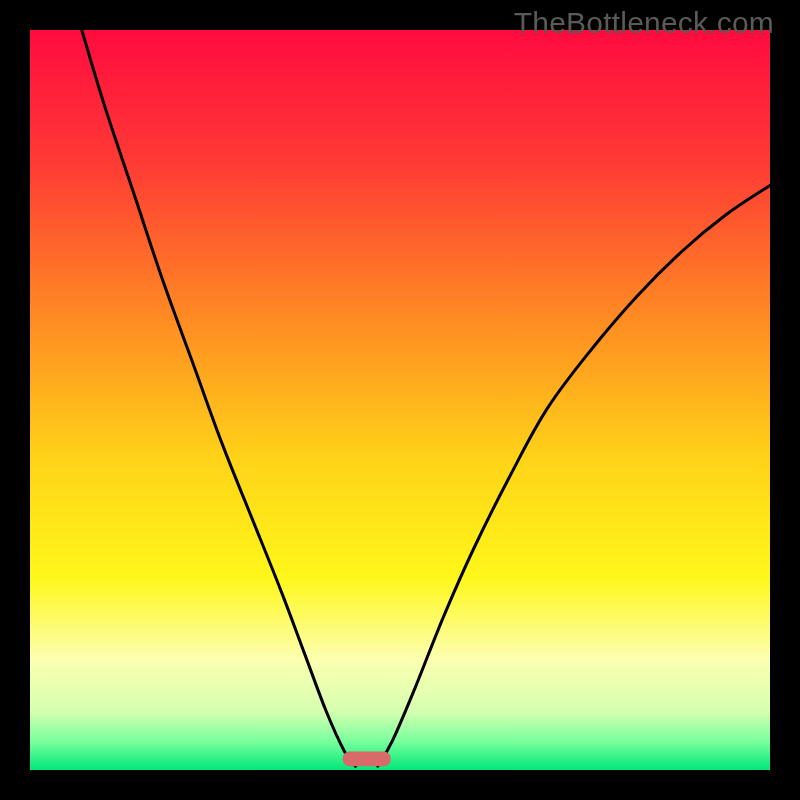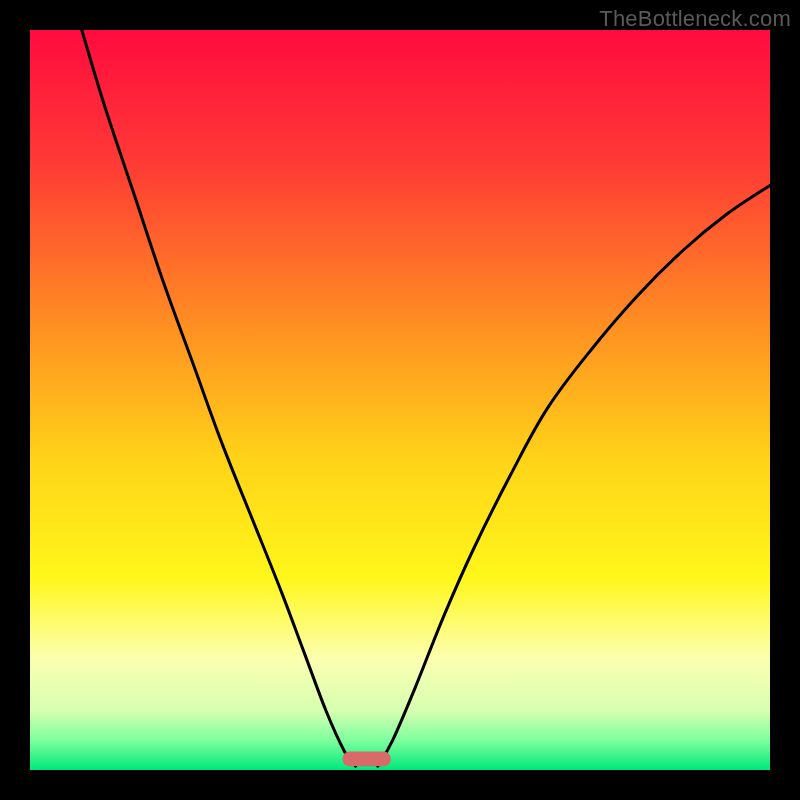--- a/index.html
+++ b/index.html
@@ -12,23 +12,23 @@
     font-family: Arial, Helvetica, sans-serif;
   }
   .container {
     position: relative;
     width: 800px;
     height: 800px;
   }
   .watermark {
     position: absolute;
     top: 6px;
-    right: 9px;
+    right: 26px;
     color: #5a5a5a;
-    font-size: 22px;
+    font-size: 30px;
     font-weight: 500;
     letter-spacing: 0.2px;
     z-index: 10;
   }
   .plot-frame {
     position: absolute;
     left: 30px;
     top: 30px;
     width: 740px;
     height: 740px;

